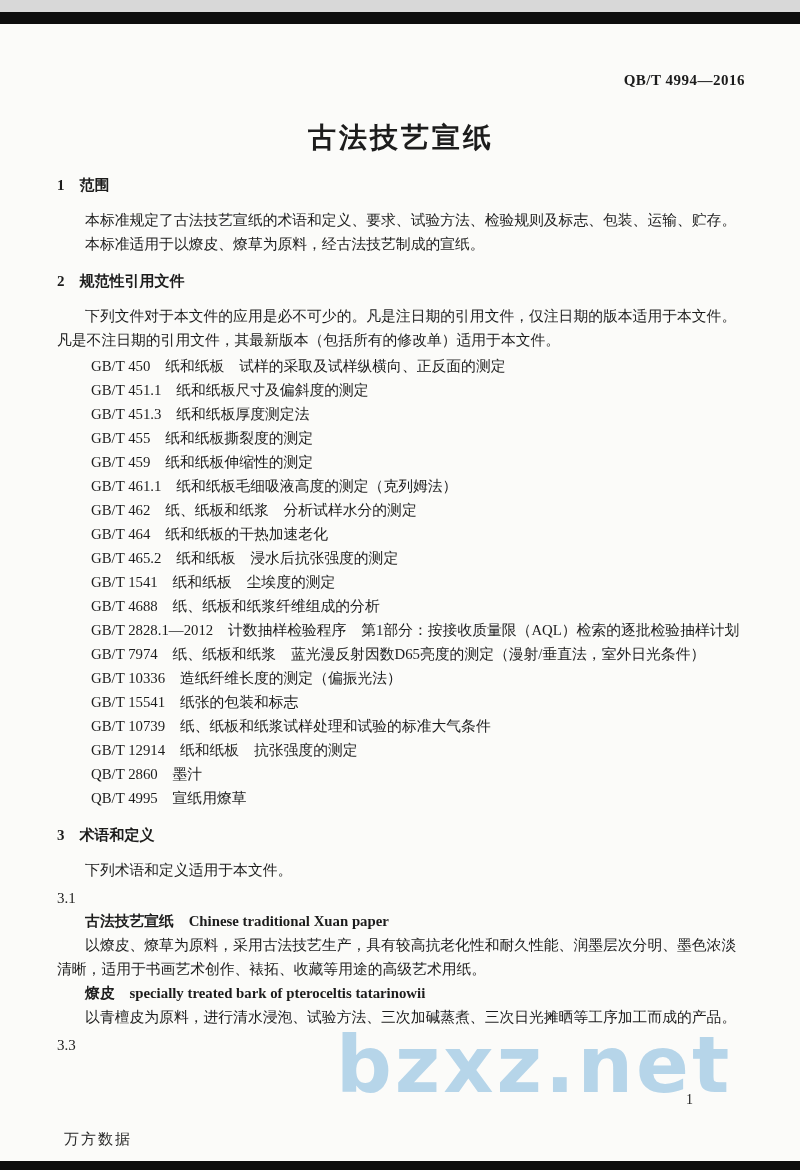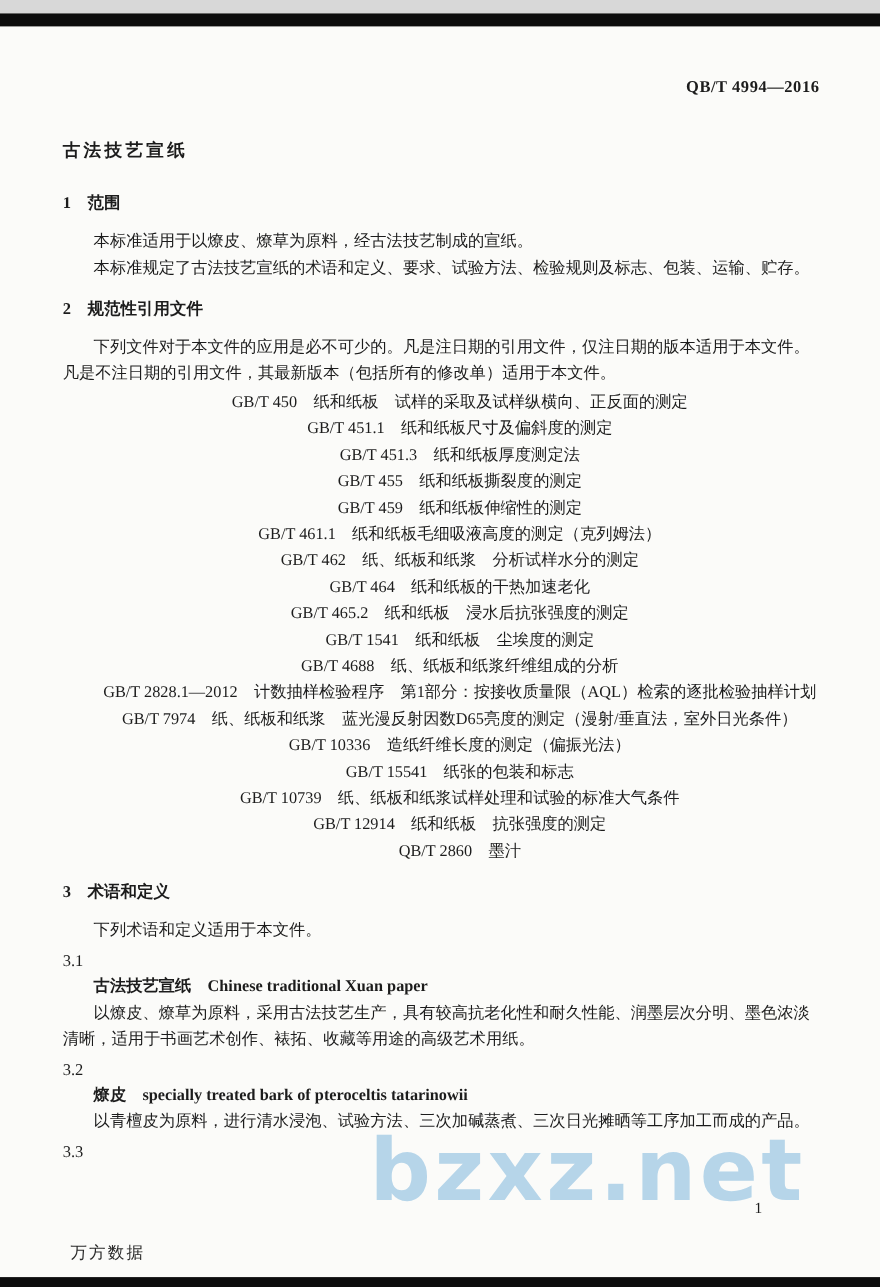--- a/index.html
+++ b/index.html
@@ -35,37 +35,37 @@
     line-height: 24px;
   }
   .doc-code {
     text-align: right;
     font-weight: bold;
     font-size: 15px;
     letter-spacing: 0.5px;
   }
   .doc-title {
     margin: 30px 0 20px 0;
-    text-align: left;
-    font-size: 16px;
+    text-align: center;
+    font-size: 28px;
     font-weight: bold;
     letter-spacing: 3px;
     line-height: 32px;
   }
   .sec-heading {
     margin: 14px 0 12px 0;
     font-size: 15px;
     font-weight: bold;
     line-height: 22px;
   }
   .body-p {
     margin: 0;
     text-indent: 1.9em;
   }
-  .refs { margin-top: 2px; text-align: center; }
+  .refs { margin-top: 2px; }
   .ref-item {
     text-indent: 2.3em;
     line-height: 24px;
   }
   .term-num {
     margin: 7px 0 2px 0;
     font-size: 15px;
     line-height: 18px;
   }
   .term-title {
@@ -107,22 +107,22 @@
 
   <div class="scan-bar-top"></div>
 
   <div class="content">
 
     <div class="doc-code">QB/T 4994—2016</div>
 
     <div class="doc-title">古法技艺宣纸</div>
 
     <div class="sec-heading">1　范围</div>
+    <p class="body-p">本标准规定了古法技艺宣纸的术语和定义、要求、试验方法、检验规则及标志、包装、运输、贮存。</p>
     <p class="body-p">本标准适用于以燎皮、燎草为原料，经古法技艺制成的宣纸。</p>
-    <p class="body-p">本标准规定了古法技艺宣纸的术语和定义、要求、试验方法、检验规则及标志、包装、运输、贮存。</p>
 
     <div class="sec-heading">2　规范性引用文件</div>
     <p class="body-p">下列文件对于本文件的应用是必不可少的。凡是注日期的引用文件，仅注日期的版本适用于本文件。凡是不注日期的引用文件，其最新版本（包括所有的修改单）适用于本文件。</p>
 
     <div class="refs">
       <div class="ref-item">GB/T 450　纸和纸板　试样的采取及试样纵横向、正反面的测定</div>
       <div class="ref-item">GB/T 451.1　纸和纸板尺寸及偏斜度的测定</div>
       <div class="ref-item">GB/T 451.3　纸和纸板厚度测定法</div>
       <div class="ref-item">GB/T 455　纸和纸板撕裂度的测定</div>
       <div class="ref-item">GB/T 459　纸和纸板伸缩性的测定</div>
@@ -132,33 +132,33 @@
       <div class="ref-item">GB/T 465.2　纸和纸板　浸水后抗张强度的测定</div>
       <div class="ref-item">GB/T 1541　纸和纸板　尘埃度的测定</div>
       <div class="ref-item">GB/T 4688　纸、纸板和纸浆纤维组成的分析</div>
       <div class="ref-item">GB/T 2828.1—2012　计数抽样检验程序　第1部分：按接收质量限（AQL）检索的逐批检验抽样计划</div>
       <div class="ref-item">GB/T 7974　纸、纸板和纸浆　蓝光漫反射因数D65亮度的测定（漫射/垂直法，室外日光条件）</div>
       <div class="ref-item">GB/T 10336　造纸纤维长度的测定（偏振光法）</div>
       <div class="ref-item">GB/T 15541　纸张的包装和标志</div>
       <div class="ref-item">GB/T 10739　纸、纸板和纸浆试样处理和试验的标准大气条件</div>
       <div class="ref-item">GB/T 12914　纸和纸板　抗张强度的测定</div>
       <div class="ref-item">QB/T 2860　墨汁</div>
+      <div class="ref-item">QB/T 4995　宣纸用燎草</div>
     </div>
 
     <div class="sec-heading">3　术语和定义</div>
     <p class="body-p">下列术语和定义适用于本文件。</p>
 
     <div>
       <div class="term-num">3.1</div>
       <div class="term-title">古法技艺宣纸　Chinese traditional Xuan paper</div>
       <p class="body-p">以燎皮、燎草为原料，采用古法技艺生产，具有较高抗老化性和耐久性能、润墨层次分明、墨色浓淡清晰，适用于书画艺术创作、裱拓、收藏等用途的高级艺术用纸。</p>
     </div>
 
     <div>
-      <div class="term-num">3.2</div>
       <div class="term-title">燎皮　specially treated bark of pteroceltis tatarinowii</div>
       <p class="body-p">以青檀皮为原料，进行清水浸泡、试验方法、三次加碱蒸煮、三次日光摊晒等工序加工而成的产品。</p>
     </div>
 
     <div>
       <div class="term-num">3.3</div>
     </div>
 
   </div>
 

